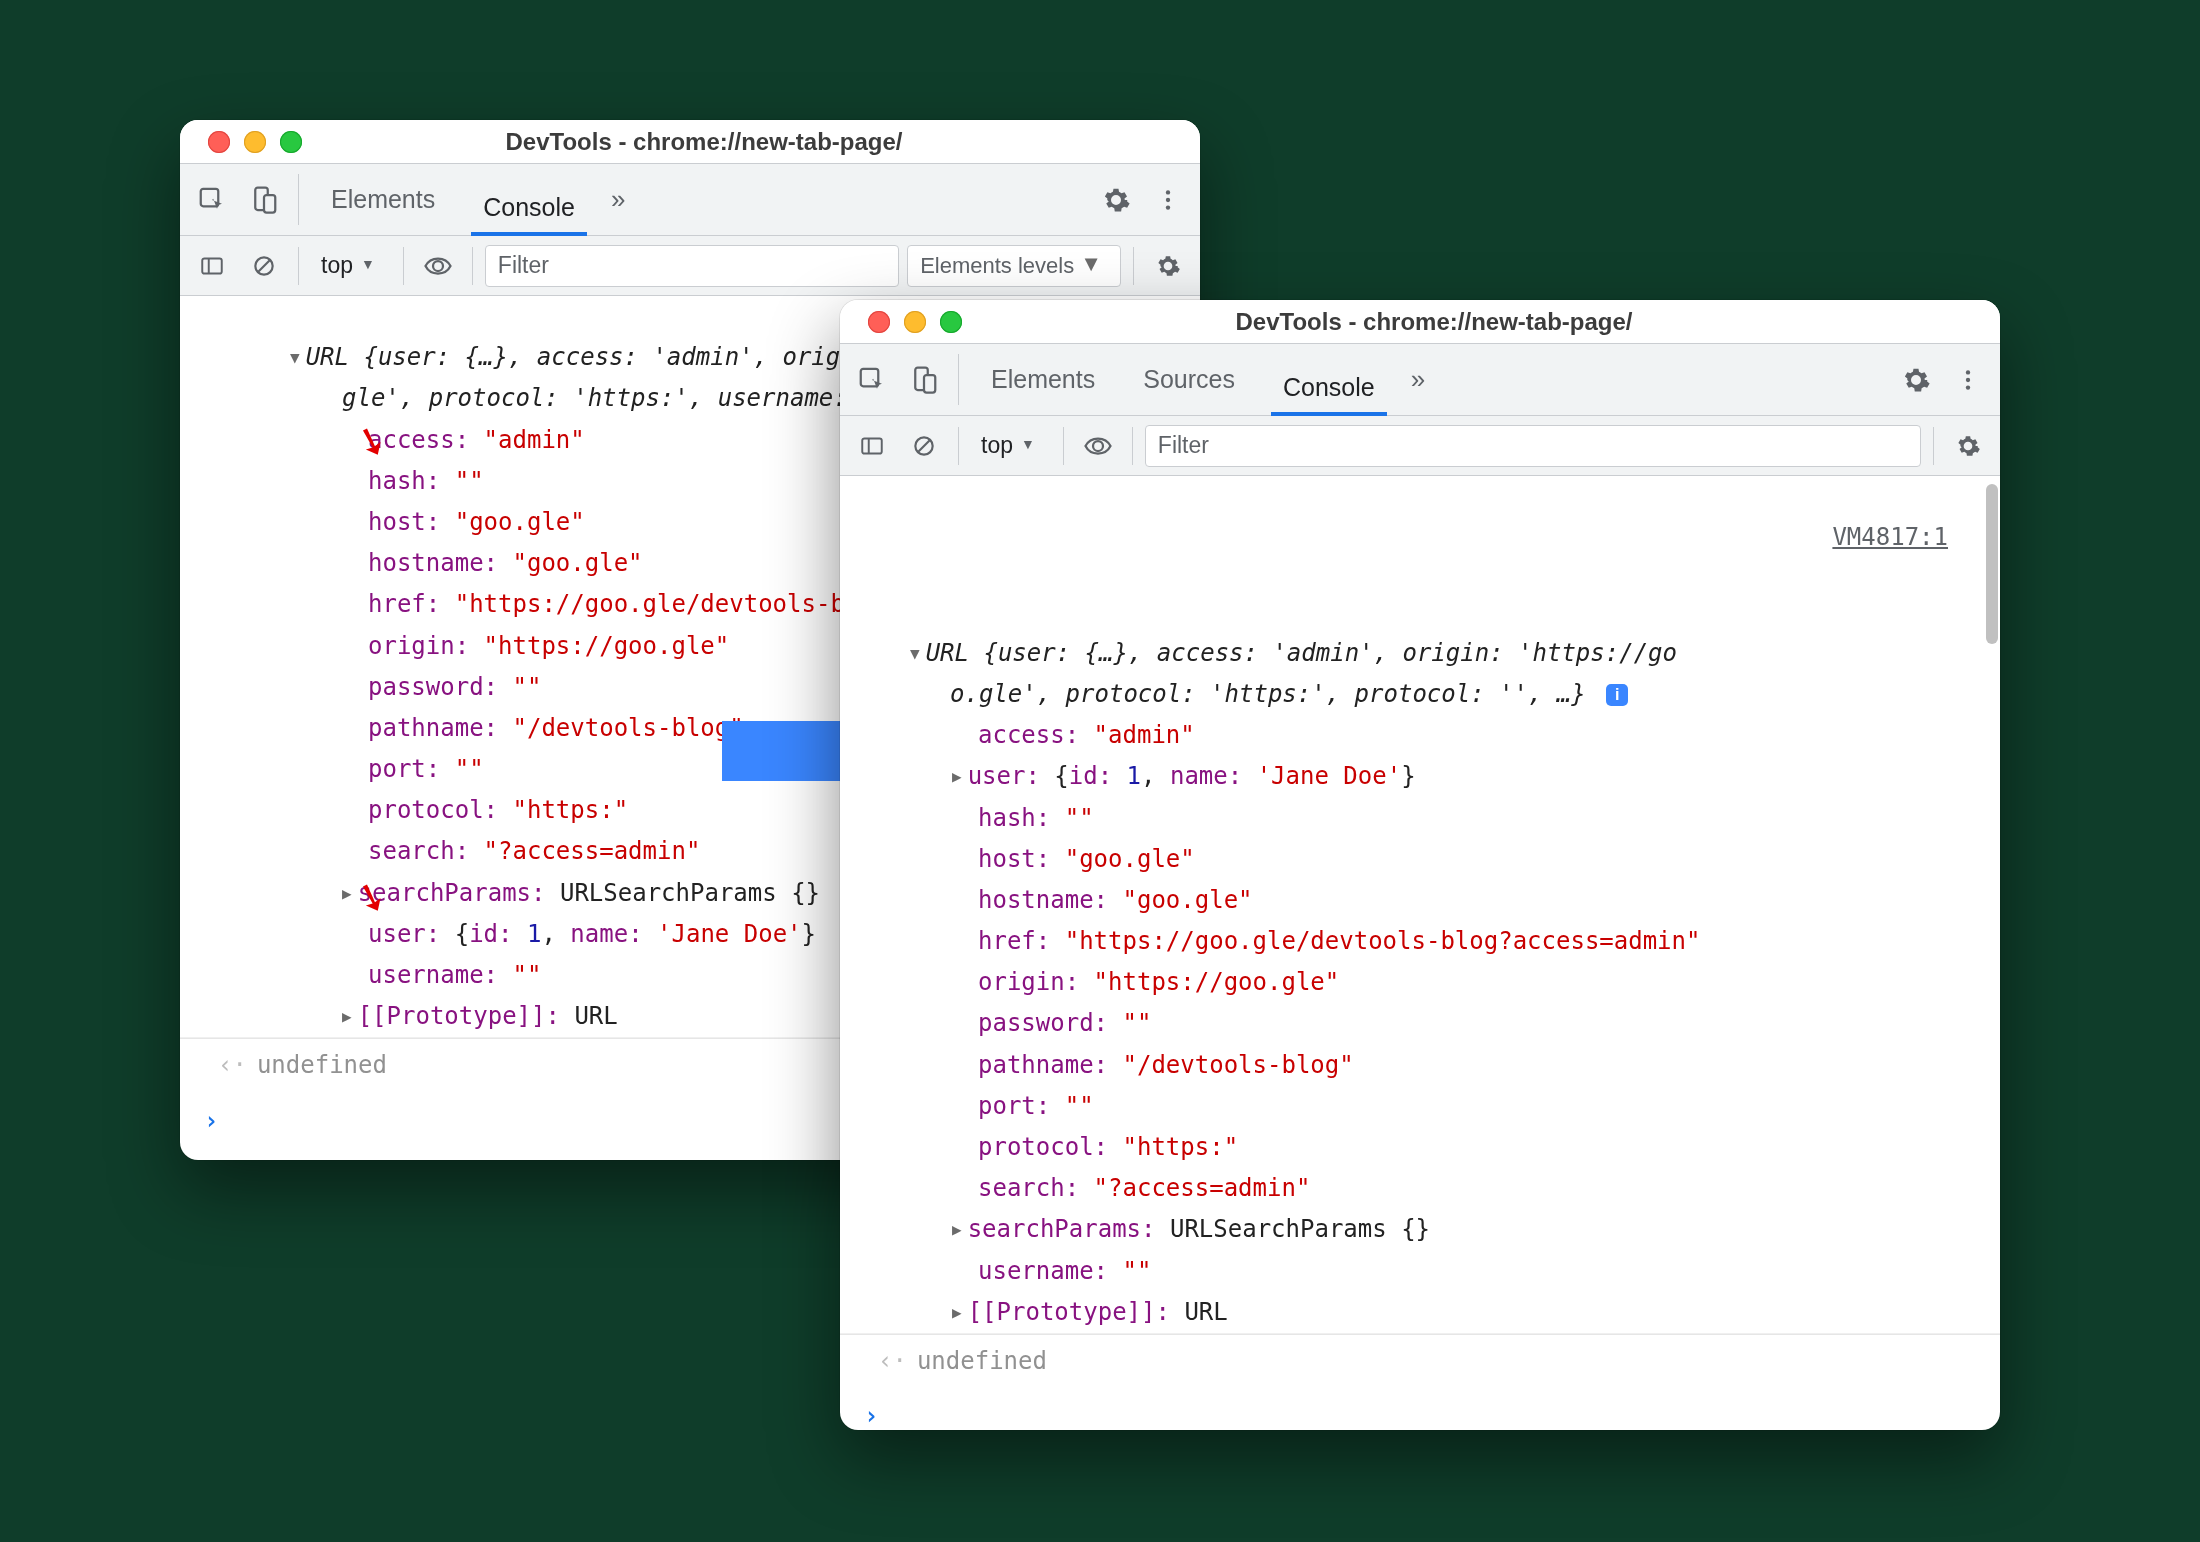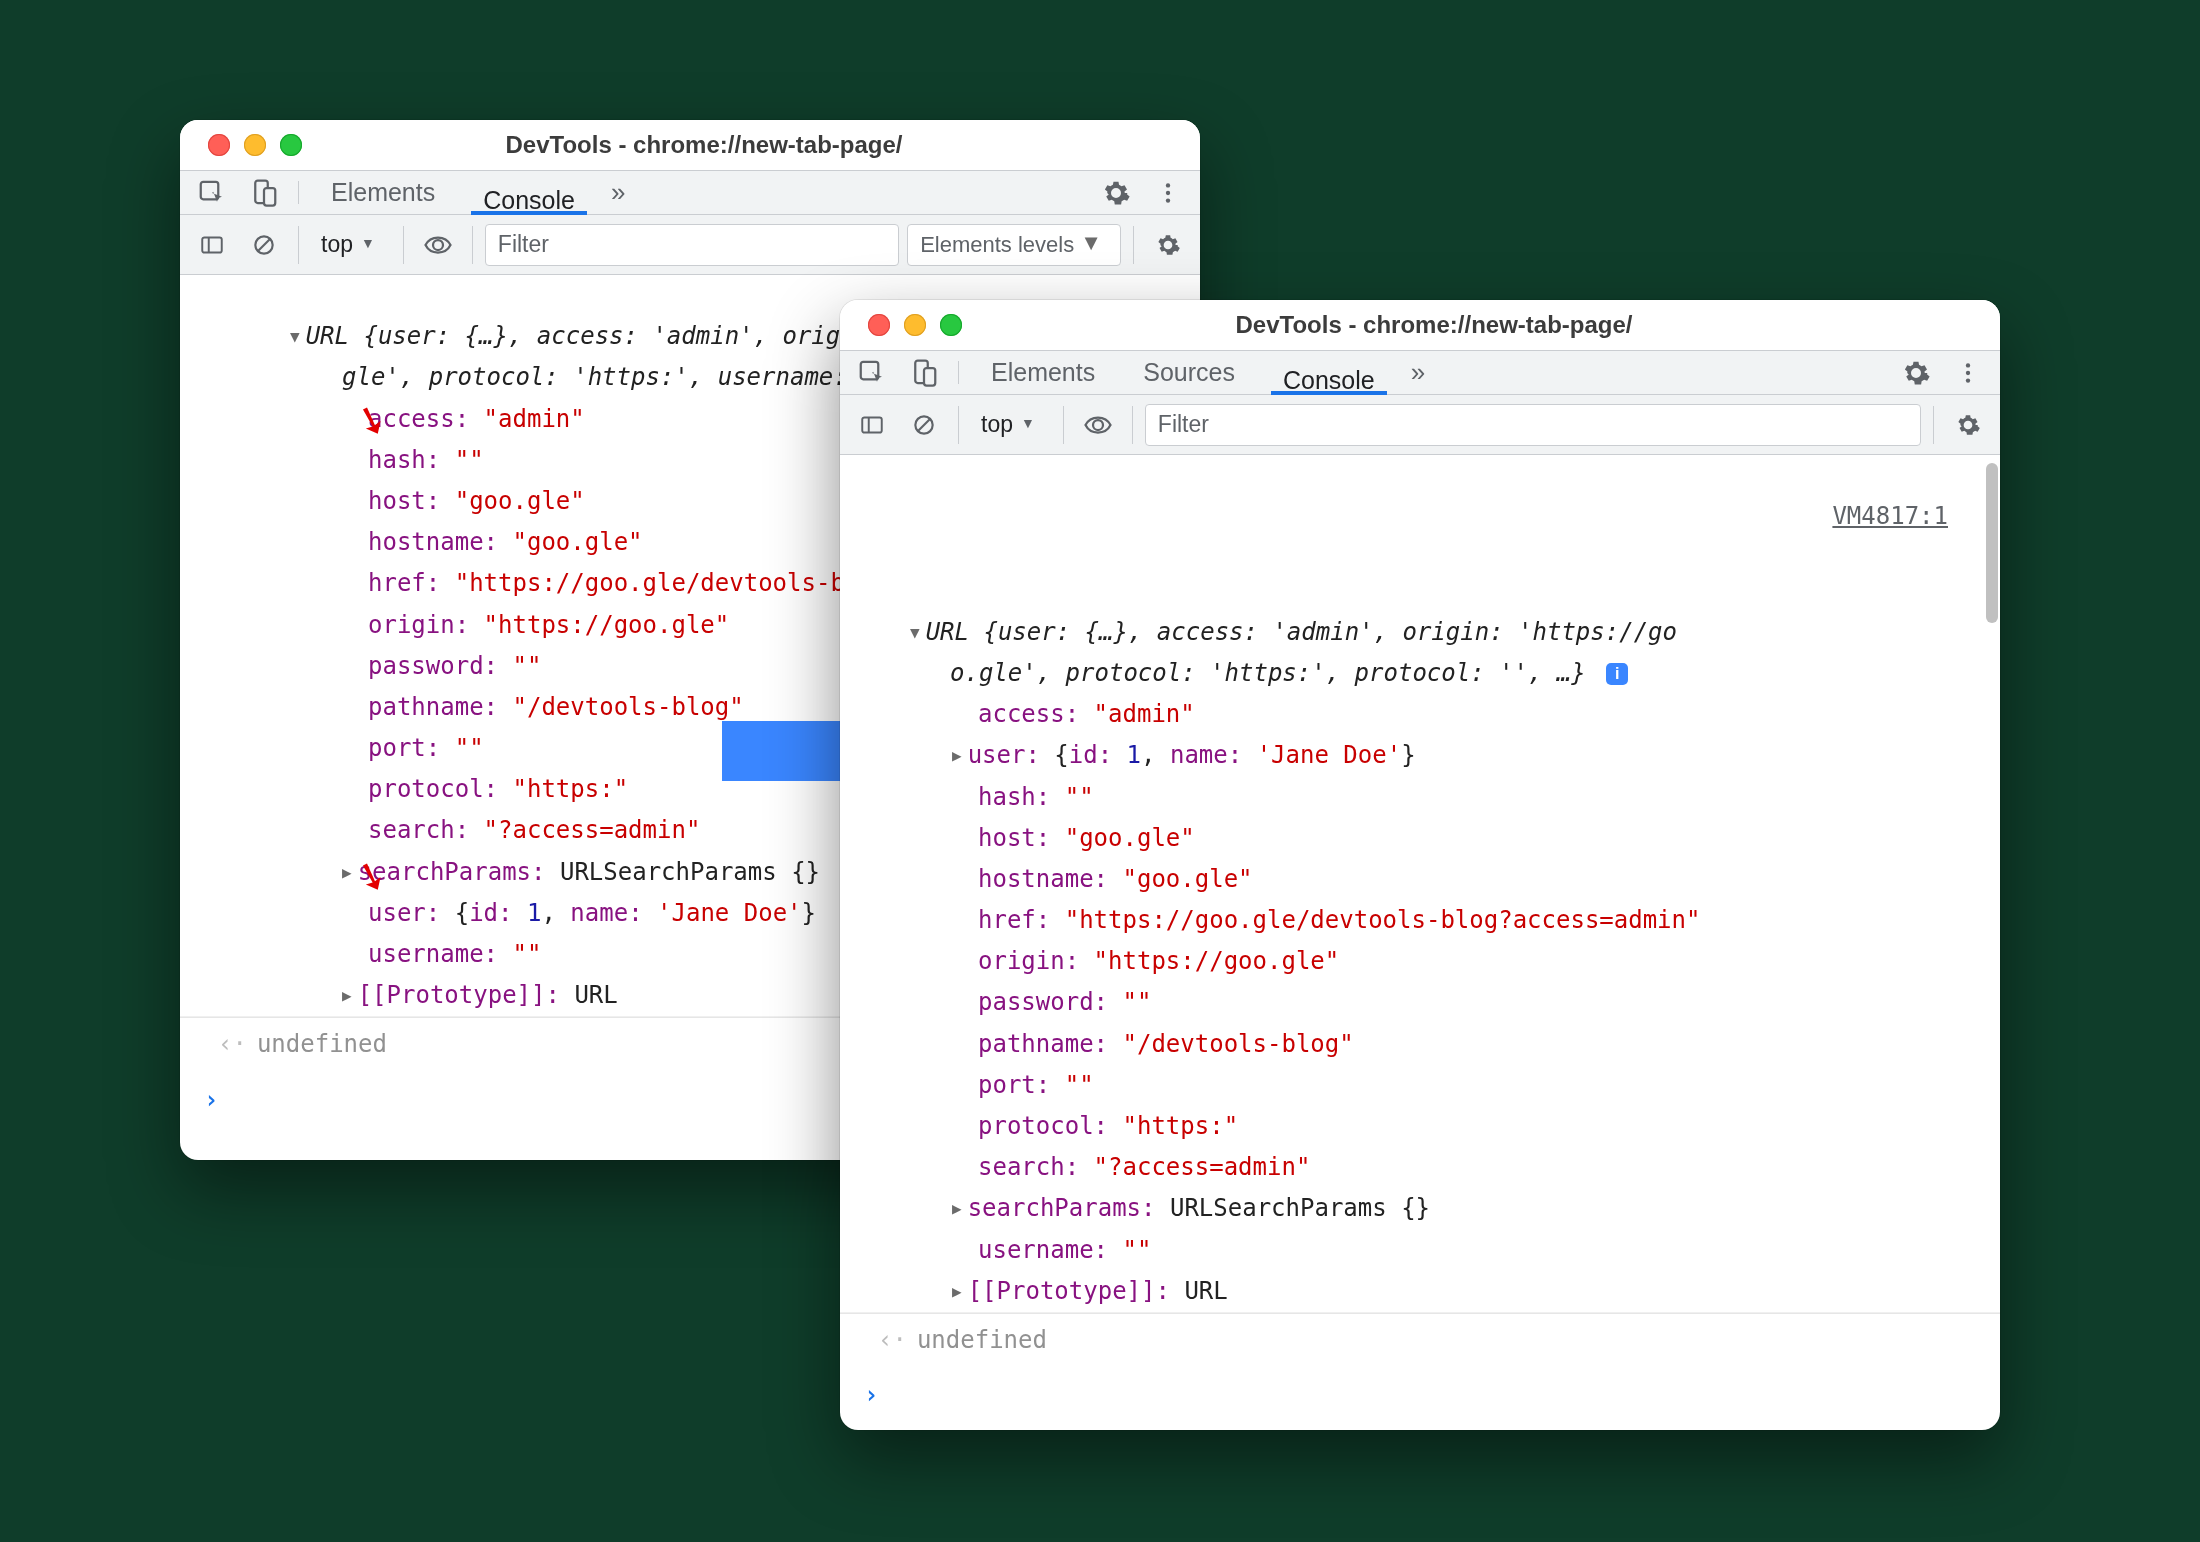--- a/index.html
+++ b/index.html
@@ -31,21 +31,21 @@
   .window {
     position: absolute;
     background: var(--win-bg);
     border-radius: 18px;
     box-shadow: 0 30px 70px rgba(0,0,0,.45), 0 0 0 1px rgba(0,0,0,.08);
     overflow: hidden;
     display: flex;
     flex-direction: column;
   }
   .titlebar {
-    height: 51px;
+    height: 44px;
     background: #fff;
     display: flex;
     align-items: center;
     padding: 0 28px;
     gap: 14px;
     border-bottom: 1px solid var(--border);
   }
   .traffic { display: flex; gap: 14px; }
   .traffic span {
     width: 22px; height: 22px; border-radius: 50%;
@@ -55,21 +55,21 @@
   .tl-min   { background:#febc2e; box-shadow: inset 0 0 0 1px #dfa023; }
   .tl-max   { background:#28c840; box-shadow: inset 0 0 0 1px #17a82d; }
   .title {
     flex: 1;
     text-align: center;
     font-size: 24px;
     font-weight: 600;
     color: #3c3c3c;
   }
   .tabbar {
-    height: 44px;
+    height: 72px;
     background: var(--chrome-bg);
     border-bottom: 1px solid var(--border);
     display: flex;
     align-items: stretch;
     padding: 0 8px;
     gap: 4px;
     justify-content: space-between;
   }
   .tabbar .iconbtn {
     width: 48px;

